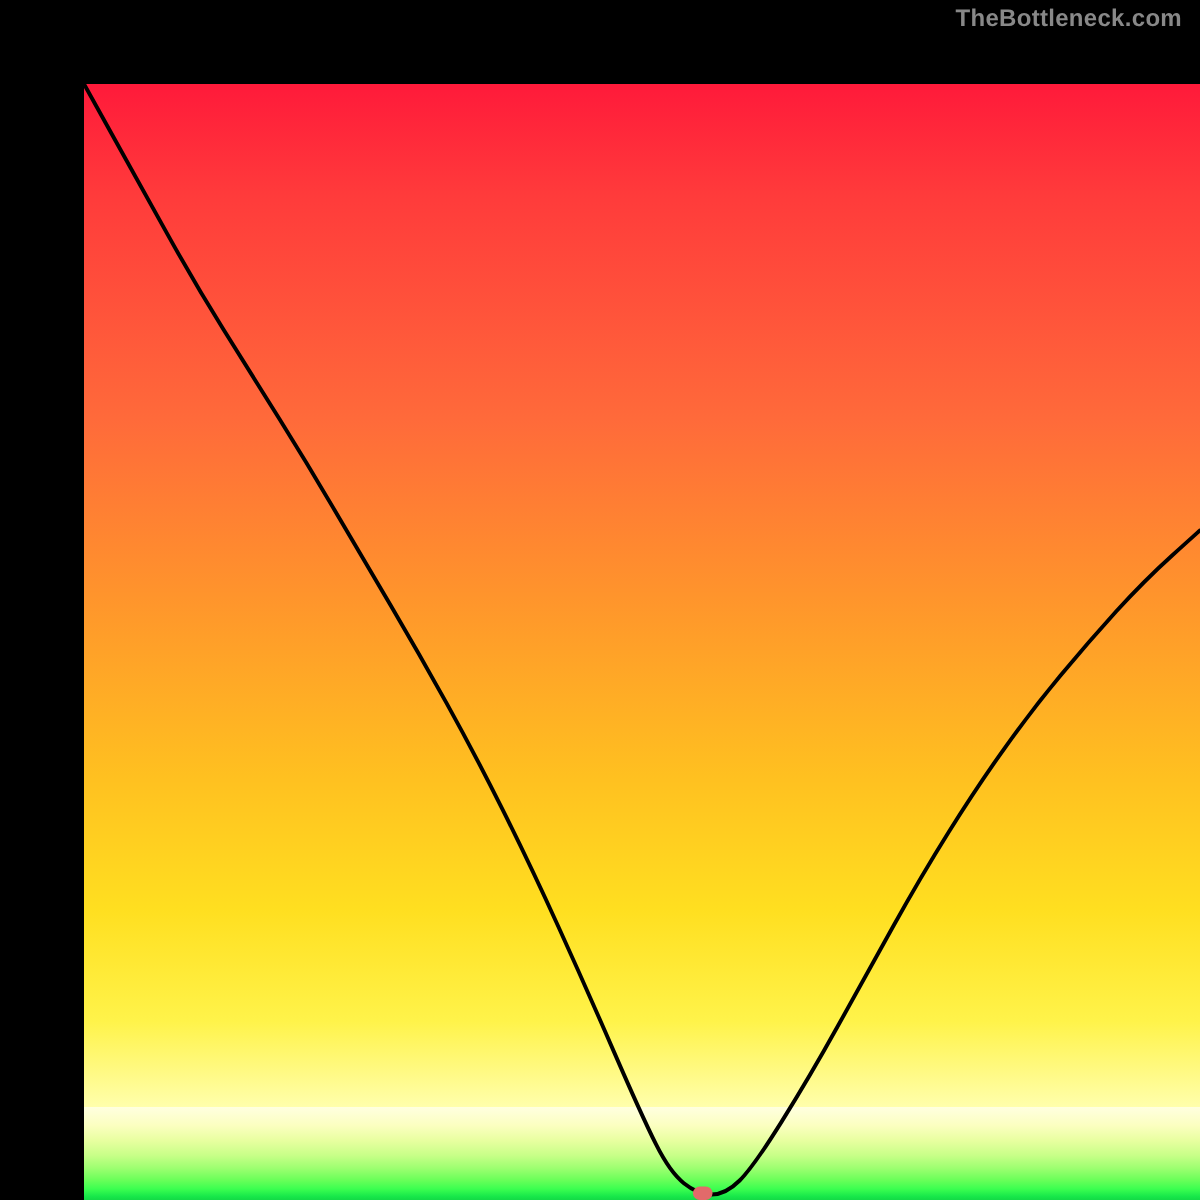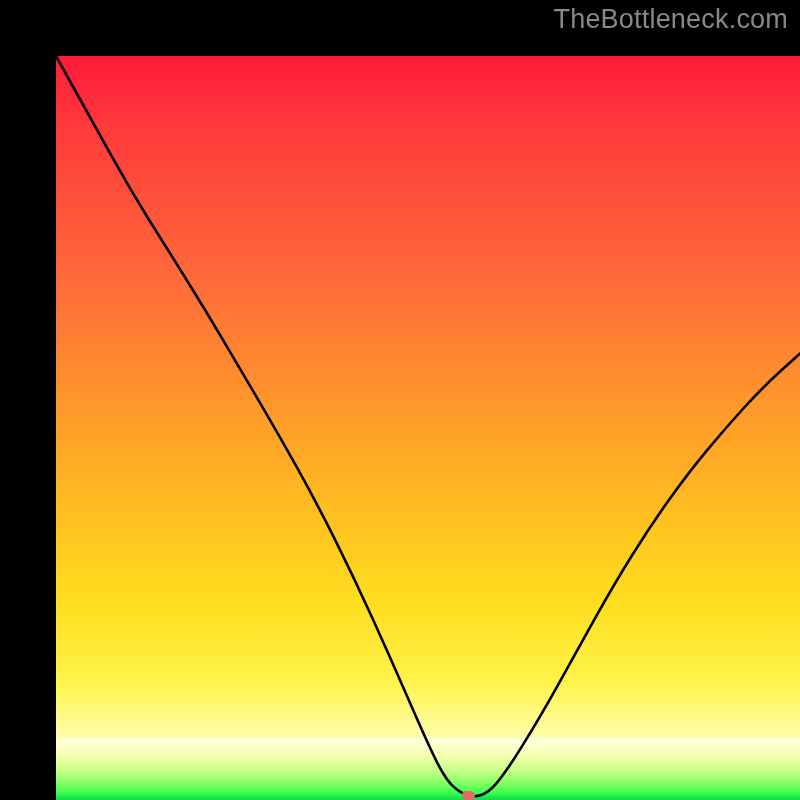--- a/index.html
+++ b/index.html
@@ -70,22 +70,22 @@
     width: 13px;
     height: 9px;
     border-radius: 5px;
     background: #e26a6a;
   }
   .watermark {
     position: absolute;
     top: 4px;
     right: 12px;
     color: #888;
-    font-size: 27px;
-    font-weight: 400;
+    font-size: 16px;
+    font-weight: 700;
     letter-spacing: 0.2px;
   }
 </style>
 </head>
 <body>
 
 <div class="frame">
   <div class="plot">
     <div class="grad-main"></div>
     <div class="bottom-band"></div>

